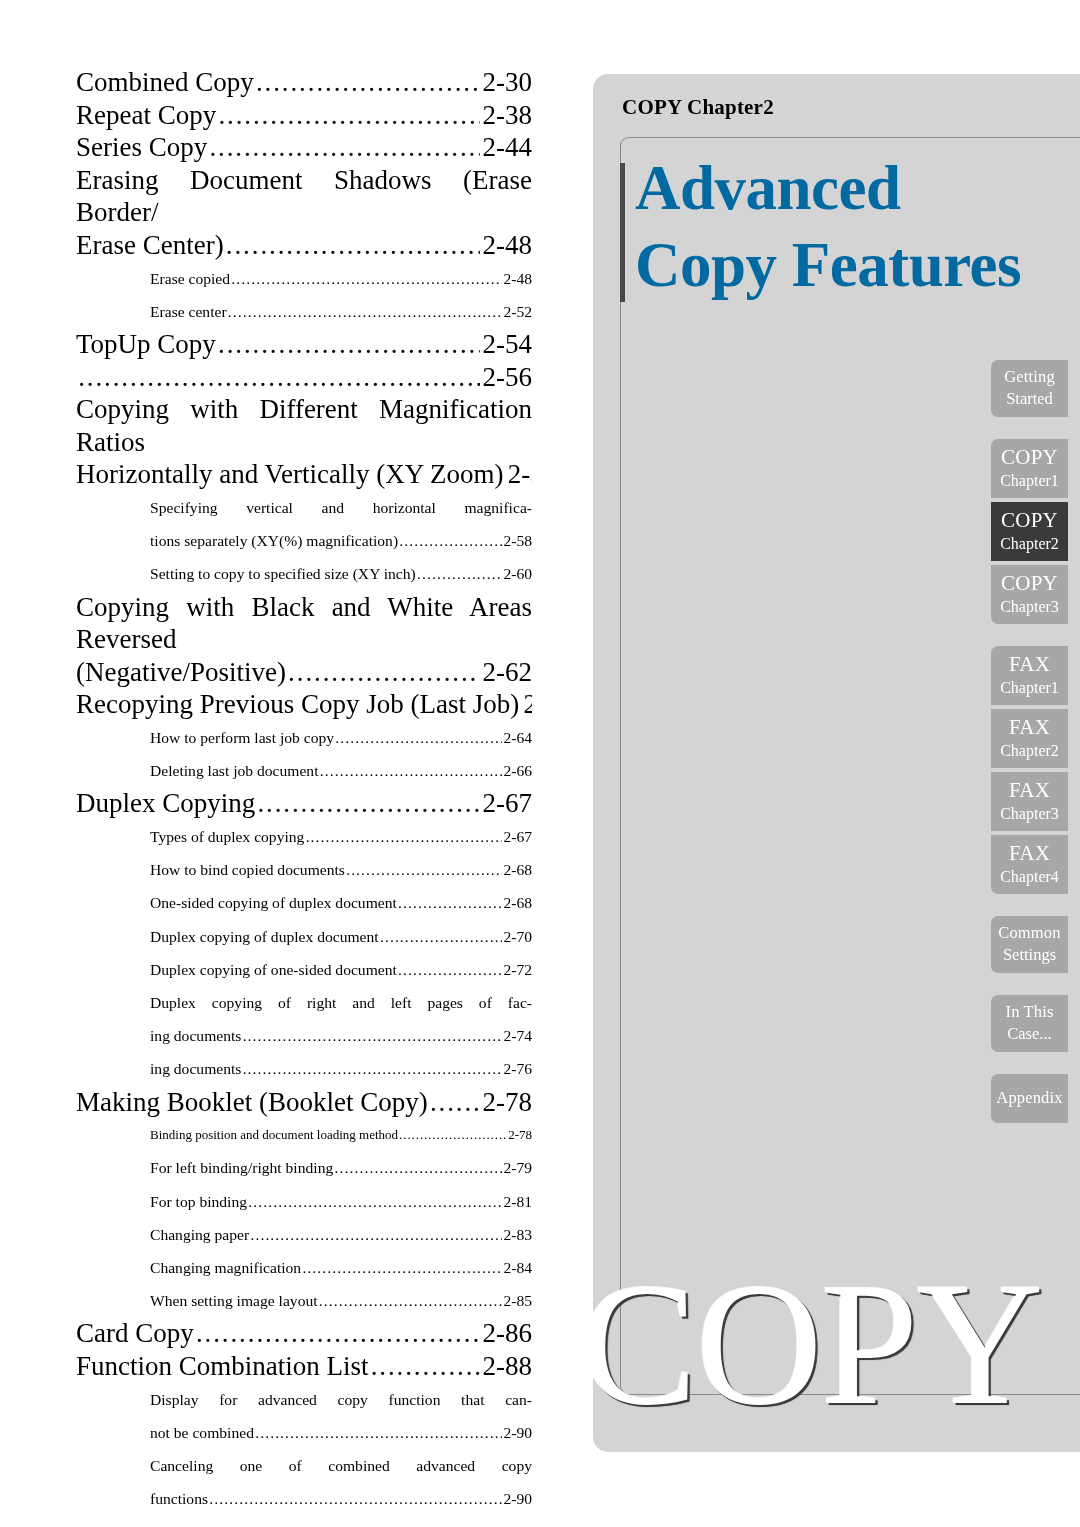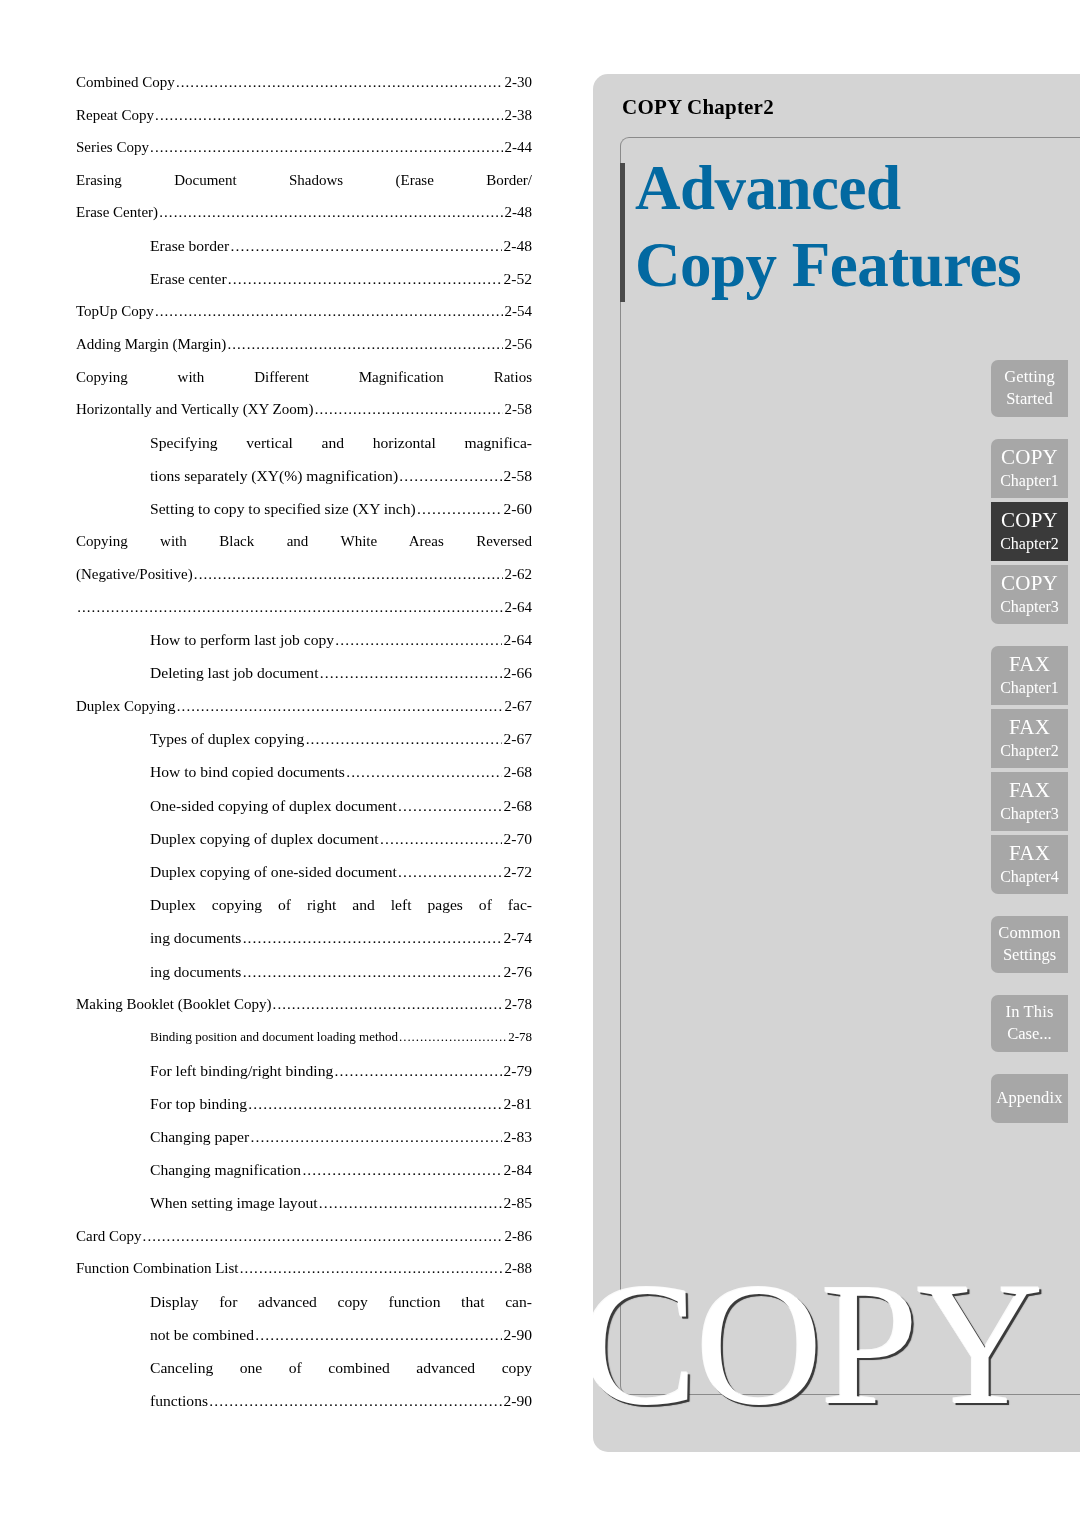--- a/index.html
+++ b/index.html
@@ -17,21 +17,21 @@
     left:76px; top:66px;
     width:456px;
   }
   .toc-row{
     position:relative;
     width:100%;
     overflow:hidden;
   }
   
   .lvl1{
-    font-size:15px;
+    font-size:27px;
     line-height:32.6px;
     color:#000;
     margin-left:0;
     width:456px;
   }
   
   .lvl2{
     font-size:15.6px;
     line-height:33.2px;
     color:#000;
@@ -195,42 +195,41 @@
     <div class="toc-row lvl1">
       <div class="just">Erasing Document Shadows (Erase Border/</div>
       <div class="leader">
         <span class="lbl">Erase Center)</span>
         <span class="dots">........................................................................................................................</span>
         <span class="pg">2-48</span>
       </div>
     </div>
     <div class="toc-row lvl2">
       <div class="leader">
-        <span class="lbl">Erase border</span>
+        <span class="lbl">Erase copied</span>
         <span class="dots">........................................................................................................................</span>
         <span class="pg">2-48</span>
       </div>
     </div>
     <div class="toc-row lvl2">
       <div class="leader">
         <span class="lbl">Erase center</span>
         <span class="dots">........................................................................................................................</span>
         <span class="pg">2-52</span>
       </div>
     </div>
     <div class="toc-row lvl1">
       <div class="leader">
         <span class="lbl">TopUp Copy</span>
         <span class="dots">........................................................................................................................</span>
         <span class="pg">2-54</span>
       </div>
     </div>
     <div class="toc-row lvl1">
       <div class="leader">
-        <span class="lbl">Adding Margin (Margin)</span>
         <span class="dots">........................................................................................................................</span>
         <span class="pg">2-56</span>
       </div>
     </div>
     <div class="toc-row lvl1">
       <div class="just">Copying with Different Magnification Ratios</div>
       <div class="leader">
         <span class="lbl">Horizontally and Vertically (XY Zoom)</span>
         <span class="dots">........................................................................................................................</span>
         <span class="pg">2-58</span>
@@ -254,20 +253,21 @@
     <div class="toc-row lvl1">
       <div class="just">Copying with Black and White Areas Reversed</div>
       <div class="leader">
         <span class="lbl">(Negative/Positive)</span>
         <span class="dots">........................................................................................................................</span>
         <span class="pg">2-62</span>
       </div>
     </div>
     <div class="toc-row lvl1">
       <div class="leader">
+        <span class="lbl">Recopying Previous Copy Job (Last Job)</span>
         <span class="dots">........................................................................................................................</span>
         <span class="pg">2-64</span>
       </div>
     </div>
     <div class="toc-row lvl2">
       <div class="leader">
         <span class="lbl">How to perform last job copy</span>
         <span class="dots">........................................................................................................................</span>
         <span class="pg">2-64</span>
       </div>

